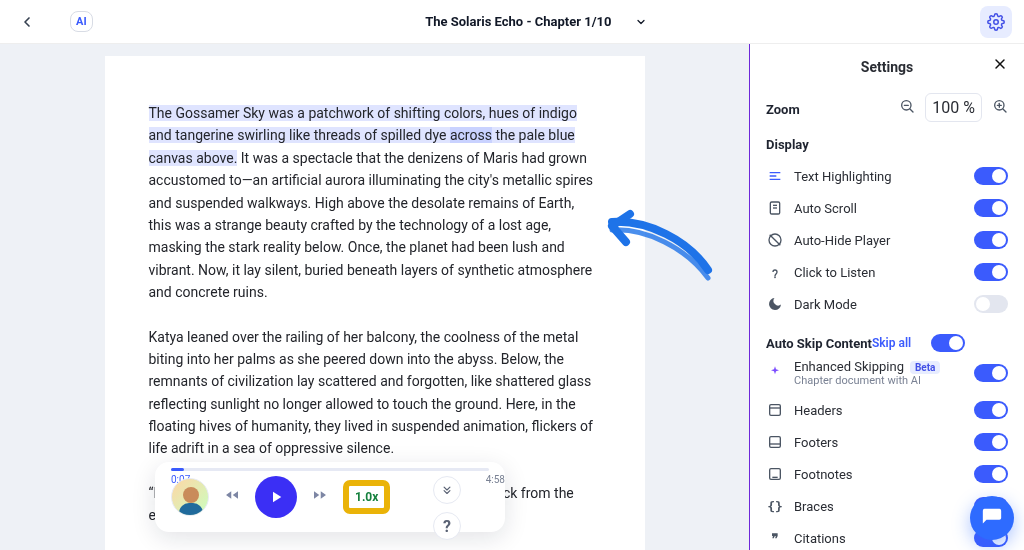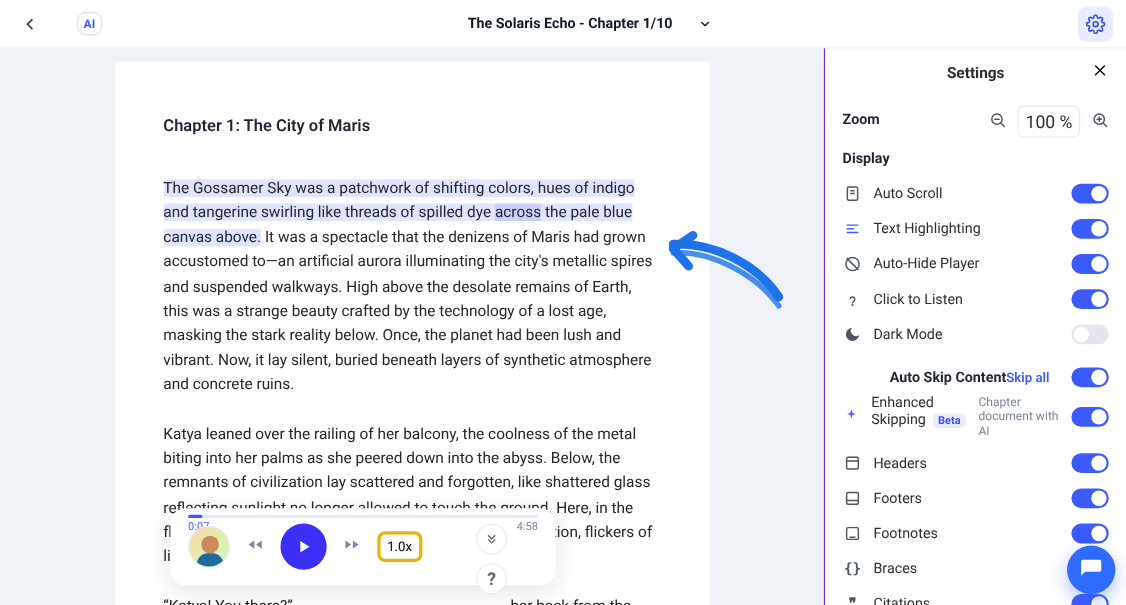--- a/index.html
+++ b/index.html
@@ -15,47 +15,47 @@
   .page { background:#fff; width:540px; margin-top:12px; padding:46px 44px; font-size:14px; line-height:1.6; color:#23252b; position:relative;}
   .chap-title { font-size:15px; font-weight:600; margin-bottom:34px; color:#1f2430;}
   .highlight { background:#dfe4ff; }
   .highlight2 { background:#c9d2ff; }
   p.body { margin-bottom:22px; }
   .annotation-arrow { position:absolute; left:598px; top:156px; width:120px; height:90px; }
   .panel { width:275px; background:#fff; border-left:1px solid #6d28d9; padding:8px 16px 16px 16px; overflow:hidden; font-size:13px; }
   .panel-head { display:flex; align-items:center; justify-content:center; position:relative; height:30px; font-weight:700; font-size:14px; margin-bottom:8px;}
   .panel-head .close { position:absolute; right:0; top:4px; cursor:pointer; }
   .section-label { font-weight:700; font-size:13px; margin:12px 0 8px; color:#1f2430;}
-  .zoom-row { display:flex; align-items:flex-end; justify-content:space-between; }
+  .zoom-row { display:flex; align-items:center; justify-content:space-between; }
   .zoom-ctrls { display:flex; align-items:center; gap:10px;}
   .zoom-box { border:1px solid #e3e6ef; border-radius:6px; padding:4px 6px; font-size:16px; min-width:52px; text-align:center;}
   .row { display:flex; align-items:center; justify-content:space-between; padding:7px 0; }
   .row .left { display:flex; align-items:center; gap:10px; }
   .row .ic { width:18px; height:18px; display:flex; align-items:center; justify-content:center; color:#4b5563;}
   .toggle { width:34px; height:18px; border-radius:10px; background:#3b5bfd; position:relative; cursor:pointer; flex:none;}
   .toggle::after { content:""; width:14px; height:14px; background:#fff; border-radius:50%; position:absolute; top:2px; right:2px;}
   .toggle.off { background:#e3e6ef; }
   .toggle.off::after { right:auto; left:2px; }
-  .skip-head { display:flex; align-items:center; justify-content:flex-end; margin-top:14px;}
+  .skip-head { display:flex; align-items:center; justify-content:flex-start; margin-top:14px;}
   .skip-head .sk { display:flex; align-items:center; gap:20px;}
   .skipall { color:#3b5bfd; font-size:12px; font-weight:600; }
-  .enh { display:flex; flex-direction:row; }
+  .enh { display:flex; flex-direction:column; }
   .enh .sub { font-size:11px; color:#7a8294; }
   .beta { background:#e7ecff; color:#4350e6; font-size:10px; font-weight:700; border-radius:4px; padding:1px 5px; margin-left:6px;}
   .player { position:absolute; bottom:18px; left:155px; width:350px; height:70px; background:#fff; border-radius:14px; box-shadow:0 6px 24px rgba(15,22,50,0.12); display:flex; align-items:center; padding:10px 16px; gap:14px;}
   .avatar { width:38px; height:38px; border-radius:50%; background:linear-gradient(135deg,#ffd6a5,#caffbf); position:relative; overflow:hidden; border:1px solid #e8ebf3; cursor:pointer;}
   .avatar::before { content:""; position:absolute; top:8px; left:11px; width:16px; height:16px; background:#c98b5a; border-radius:50%; }
   .avatar::after { content:""; position:absolute; bottom:-4px; left:7px; width:24px; height:16px; background:#206a9c; border-radius:10px 10px 0 0;}
   .play-btn { width:42px; height:42px; border-radius:50%; background:#3b2ff5; display:flex; align-items:center; justify-content:center; color:#fff; cursor:pointer;}
   .ctrl { color:#7d86a4; cursor:pointer; font-size:18px;}
-  .speed-box { border:3px solid #eab308; border-radius:7px; font-size:12px; color:#000000; padding:4px 6px; font-weight:400; cursor:pointer;}
+  .speed-box { border:6px solid #eab308; border-radius:7px; font-size:12px; color:#15803d; padding:4px 6px; font-weight:700; cursor:pointer;}
   .timebar { position:absolute; top:6px; left:16px; right:16px; height:3px; background:#e6e9f4; border-radius:2px;}
   .timebar .prog { width:4%; height:100%; background:#3b5bfd; border-radius:2px;}
   .t-l { position:absolute; top:12px; left:16px; font-size:10px; color:#3b5bfd;}
-  .t-r { position:absolute; top:12px; right:16px; font-size:10px; color:#7a8294;}
+  .t-r { position:absolute; top:12px; right:0; font-size:10px; color:#7a8294;}
   .collapse-btn { position:absolute; right:288px; bottom:46px; width:28px; height:28px; background:#fff; border:1px solid #e6e9f2; border-radius:50%; display:flex; align-items:center; justify-content:center; color:#5a6274; cursor:pointer;}
   .help-btn { position:absolute; right:288px; bottom:10px; width:28px; height:28px; background:#fff; border:1px solid #e6e9f2; border-radius:50%; display:flex; align-items:center; justify-content:center; color:#5a6274; font-weight:700; cursor:pointer;}
   .chat-fab { position:absolute; right:10px; bottom:10px; width:44px; height:44px; background:#2e6bff; border-radius:50%; display:flex; align-items:center; justify-content:center; color:#fff; cursor:pointer; box-shadow:0 6px 18px rgba(46,107,255,0.4); z-index:5;}
 </style>
 </head>
 <body>
 
 <div class="topbar">
   <div class="tb-left">
     <div class="icon-btn">
@@ -75,21 +75,20 @@
     <svg width="18" height="18" viewBox="0 0 24 24" fill="none" stroke="currentColor" stroke-width="2" stroke-linecap="round" stroke-linejoin="round">
         <circle cx="12" cy="12" r="3"></circle>
         <path d="M19.4 15a1.7 1.7 0 0 0 .34 1.87l.06.06a2 2 0 1 1-2.83 2.83l-.06-.06a1.7 1.7 0 0 0-1.87-.34 1.7 1.7 0 0 0-1 1.55V21a2 2 0 1 1-4 0v-.09a1.7 1.7 0 0 0-1-1.55 1.7 1.7 0 0 0-1.87.34l-.06.06a2 2 0 1 1-2.83-2.83l.06-.06a1.7 1.7 0 0 0 .34-1.87 1.7 1.7 0 0 0-1.55-1H3a2 2 0 1 1 0-4h.09a1.7 1.7 0 0 0 1.55-1 1.7 1.7 0 0 0-.34-1.87l-.06-.06a2 2 0 1 1 2.83-2.83l.06.06a1.7 1.7 0 0 0 1.87.34H9a1.7 1.7 0 0 0 1-1.55V3a2 2 0 1 1 4 0v.09a1.7 1.7 0 0 0 1 1.55 1.7 1.7 0 0 0 1.87-.34l.06-.06a2 2 0 1 1 2.83 2.83l-.06.06a1.7 1.7 0 0 0-.34 1.87V9a1.7 1.7 0 0 0 1.55 1H21a2 2 0 1 1 0 4h-.09a1.7 1.7 0 0 0-1.55 1z"></path>
       </svg>
   </div>
 </div>
 
 <div class="main">
   <div class="doc-area">
     <div class="page">
-      <div class="chap-title">Chapter 1: The City of Maris</div>
       <p class="body"><span class="highlight">The Gossamer Sky was a patchwork of shifting colors, hues of indigo and tangerine swirling like threads of spilled dye </span><span class="highlight2">across</span><span class="highlight"> the pale blue canvas above.</span><span> It was a spectacle that the denizens of Maris had grown accustomed to—an artificial aurora illuminating the city's metallic spires and suspended walkways. High above the desolate remains of Earth, this was a strange beauty crafted by the technology of a lost age, masking the stark reality below. Once, the planet had been lush and vibrant. Now, it lay silent, buried beneath layers of synthetic atmosphere and concrete ruins.</span></p>
       <p class="body">Katya leaned over the railing of her balcony, the coolness of the metal biting into her palms as she peered down into the abyss. Below, the remnants of civilization lay scattered and forgotten, like shattered glass reflecting sunlight no longer allowed to touch the ground. Here, in the floating hives of humanity, they lived in suspended animation, flickers of life adrift in a sea of oppressive silence.</p>
       <p class="body"><span>“Katya! You there?”</span>&nbsp;&nbsp;&nbsp;&nbsp;&nbsp;&nbsp;&nbsp;&nbsp;&nbsp;&nbsp;&nbsp;&nbsp;&nbsp;&nbsp;&nbsp;&nbsp;&nbsp;&nbsp;&nbsp;&nbsp;&nbsp;&nbsp;&nbsp;&nbsp;&nbsp;&nbsp;&nbsp;&nbsp;&nbsp;&nbsp;&nbsp;&nbsp;&nbsp;&nbsp;&nbsp;&nbsp;&nbsp;&nbsp;&nbsp;&nbsp;&nbsp;&nbsp;&nbsp;&nbsp;&nbsp;&nbsp;&nbsp;&nbsp;&nbsp;&nbsp;&nbsp;&nbsp;&nbsp;&nbsp;&nbsp;&nbsp;&nbsp;<span>her back from the edge of her tho</span><br>&nbsp;&nbsp;&nbsp;&nbsp;&nbsp;&nbsp;&nbsp;&nbsp;&nbsp;&nbsp;&nbsp;&nbsp;&nbsp;&nbsp;&nbsp;&nbsp;&nbsp;&nbsp;&nbsp;&nbsp;&nbsp;&nbsp;&nbsp;&nbsp;&nbsp;&nbsp;&nbsp;&nbsp;&nbsp;&nbsp;&nbsp;&nbsp;&nbsp;&nbsp;&nbsp;&nbsp;&nbsp;&nbsp;&nbsp;&nbsp;&nbsp;&nbsp;&nbsp;&nbsp;&nbsp;&nbsp;&nbsp;&nbsp;&nbsp;&nbsp;&nbsp;&nbsp;&nbsp;&nbsp;&nbsp;&nbsp;&nbsp;&nbsp;&nbsp;&nbsp;&nbsp;&nbsp;</p>
     </div>
 
     <svg class="annotation-arrow" viewBox="0 0 120 90">
       <path d="M110 70 C 90 40, 50 20, 14 22" stroke="#1e73e8" stroke-width="8" fill="none" stroke-linecap="round"></path>
       <path d="M110 78 C 88 48, 48 28, 14 30" stroke="#1e73e8" stroke-width="5" fill="none" stroke-linecap="round" opacity="0.8"></path>
       <path d="M14 26 l18 -12 M14 26 l14 16" stroke="#1e73e8" stroke-width="8" fill="none" stroke-linecap="round"></path>
     </svg>
@@ -155,38 +154,38 @@
               <line x1="8" y1="11" x2="14" y2="11"></line>
             </svg></span>
       </div>
     </div>
 
     <div class="section-label">Display</div>
 
     <div class="row">
       <div class="left">
           <span class="ic">
+            <svg width="16" height="16" viewBox="0 0 24 24" fill="none" stroke="#3b5bfd" stroke-width="2">
+              <path d="M4 7h16M4 12h10M4 17h16"></path>
+            </svg>
+          </span>
+          <span>Text Highlighting</span>
+        </div>
+      <div class="toggle"></div>
+    </div>
+    <div class="row">
+      <div class="left">
+          <span class="ic">
             <svg width="16" height="16" viewBox="0 0 24 24" fill="none" stroke="currentColor" stroke-width="2">
               <rect x="5" y="3" width="14" height="18" rx="2"></rect>
               <line x1="9" y1="8" x2="15" y2="8"></line>
               <line x1="9" y1="12" x2="15" y2="12"></line>
             </svg>
           </span>
           <span>Auto Scroll</span>
-        </div>
-      <div class="toggle"></div>
-    </div>
-    <div class="row">
-      <div class="left">
-          <span class="ic">
-            <svg width="16" height="16" viewBox="0 0 24 24" fill="none" stroke="#3b5bfd" stroke-width="2">
-              <path d="M4 7h16M4 12h10M4 17h16"></path>
-            </svg>
-          </span>
-          <span>Text Highlighting</span>
         </div>
       <div class="toggle"></div>
     </div>
     <div class="row">
       <div class="left">
           <span class="ic">
             <svg width="16" height="16" viewBox="0 0 24 24" fill="none" stroke="currentColor" stroke-width="2">
               <circle cx="12" cy="12" r="9"></circle>
               <path d="M4 4l16 16"></path>
             </svg>

